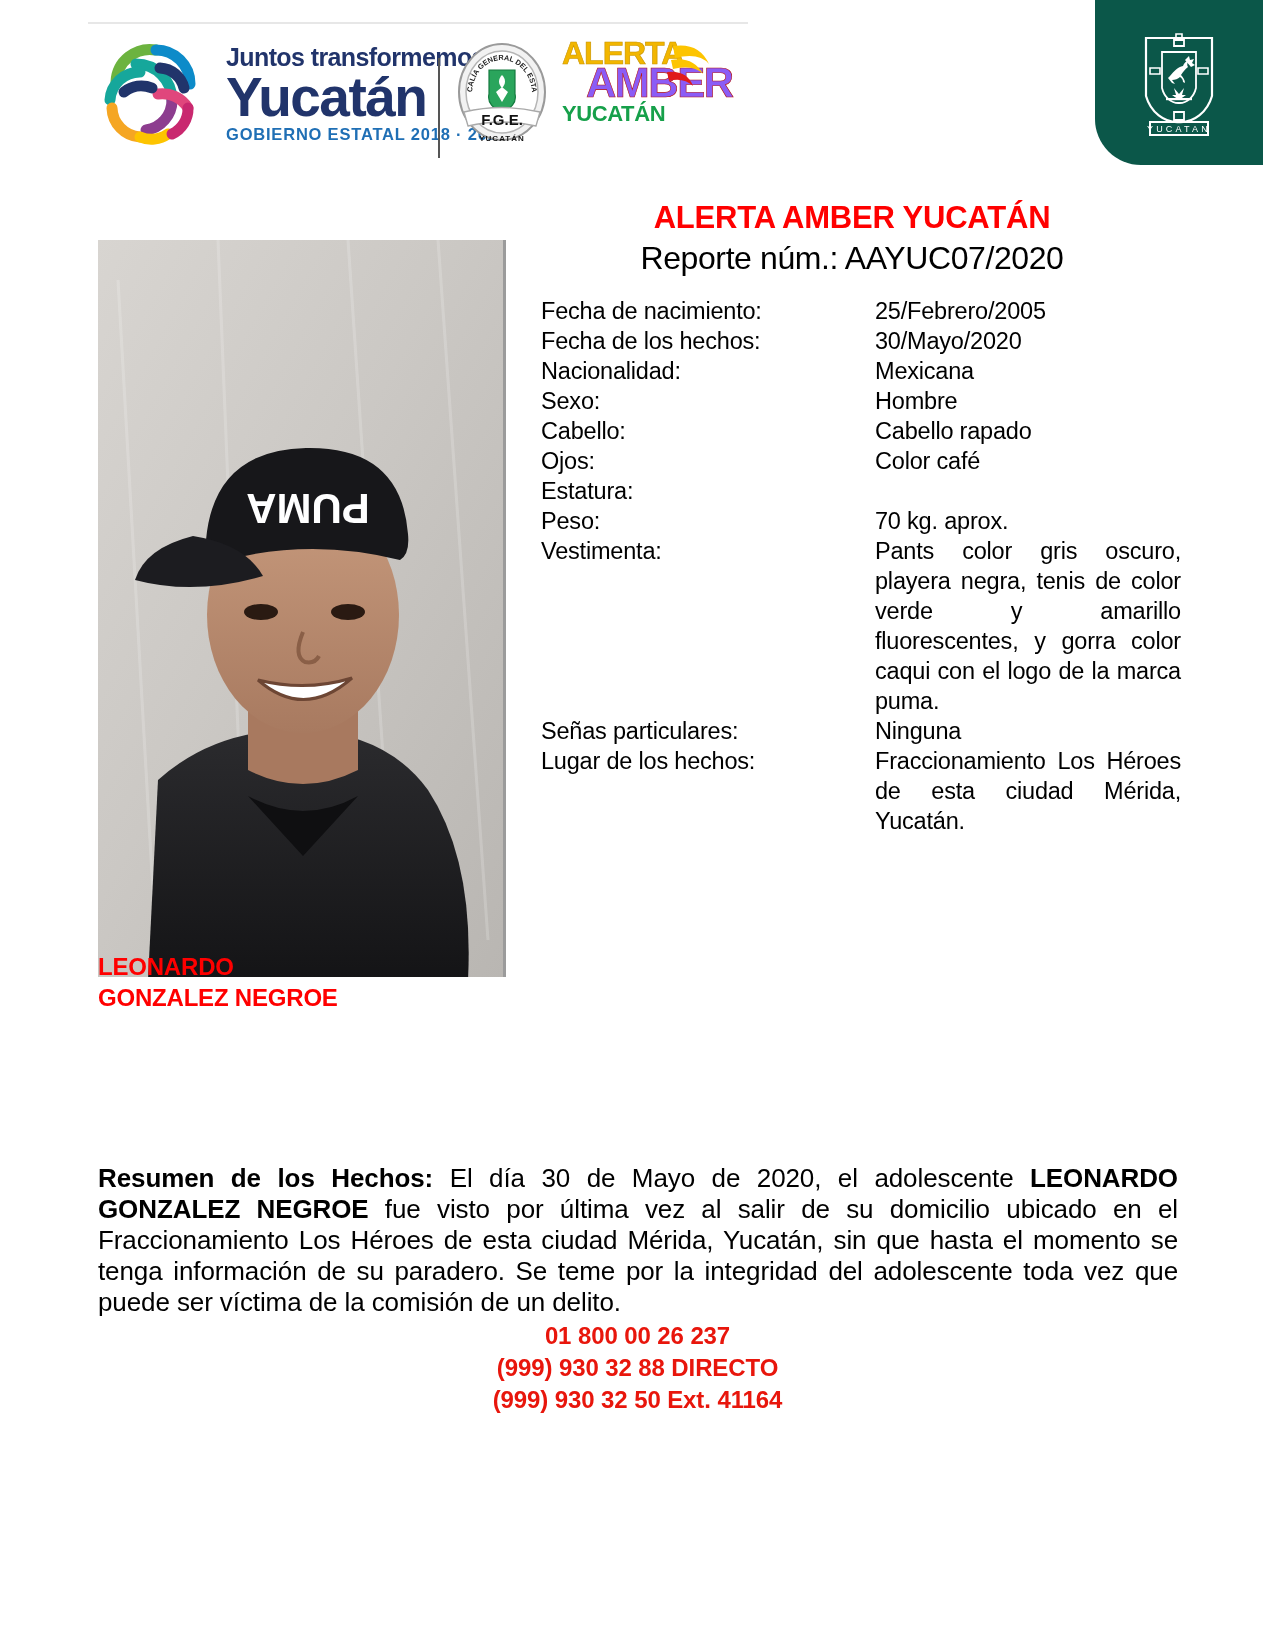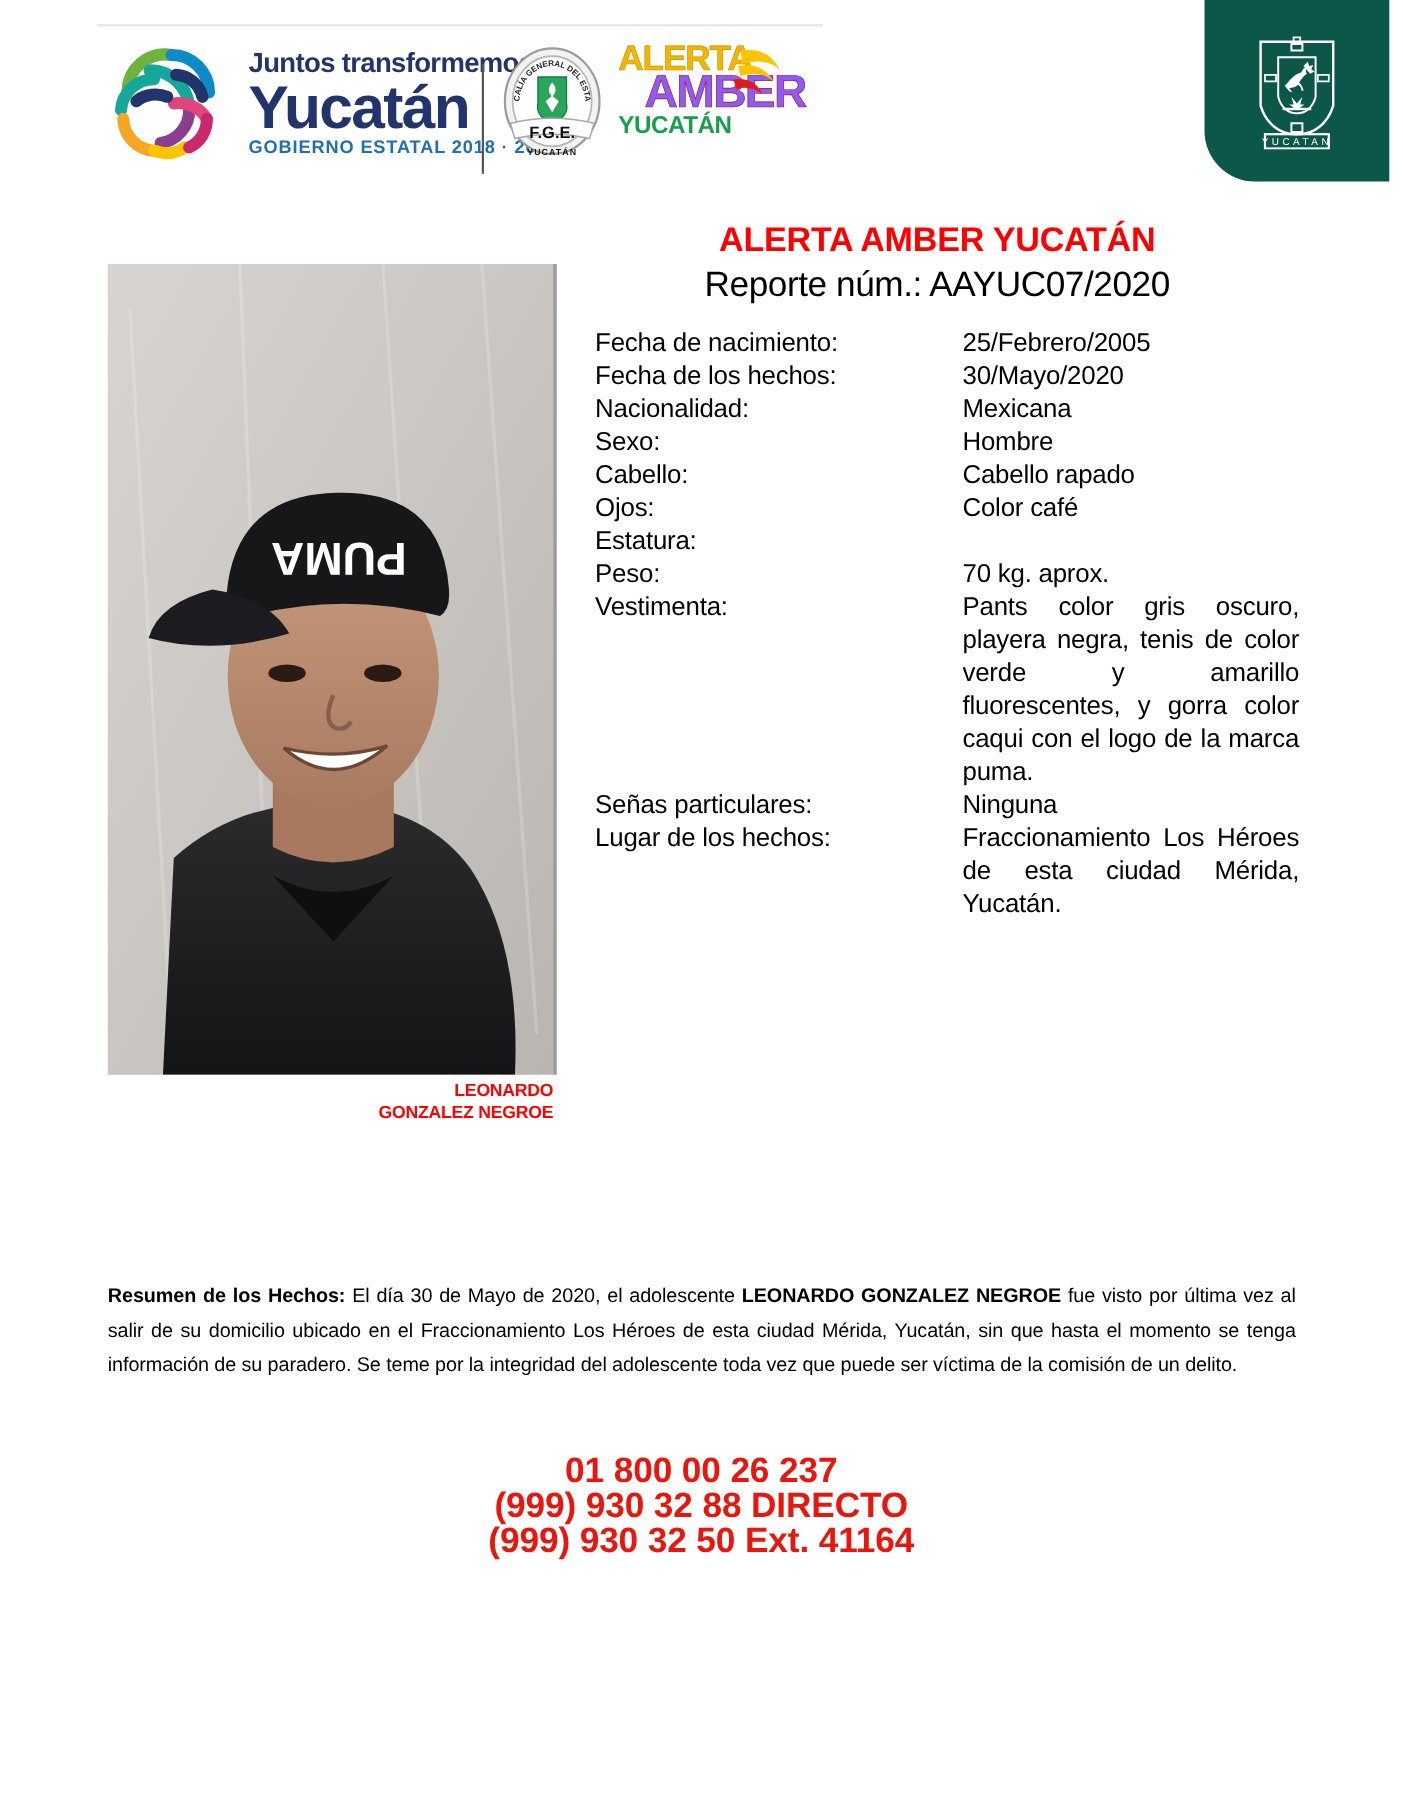--- a/index.html
+++ b/index.html
@@ -162,25 +162,25 @@
     top: 240px; left: 98px;
     width: 405px; height: 737px;
     overflow: hidden;
     background: #c9c6c2;
     border-right: 3px solid #9b9b9b;
   }
   .photo-frame svg { display:block; }
 
   .victim-name {
     position: absolute;
-    top: 982px; left: 98px;
+    top: 952px; left: 98px;
     width: 405px;
-    text-align: right;
+    text-align: left;
     color: #ff0000;
-    font-size: 16px;
+    font-size: 24px;
     font-weight: bold;
     line-height: 1.28;
     letter-spacing: -0.2px;
   }
 
   
   .details {
     position: absolute;
     top: 296px; left: 541px;
     width: 640px;
@@ -207,36 +207,36 @@
   .dvalue.justify {
     text-align: justify;
     text-align-last: left;
   }
 
   
   .summary {
     position: absolute;
     top: 1163px; left: 98px;
     width: 1080px;
-    font-size: 18px;
+    font-size: 26px;
     line-height: 31px;
     text-align: justify;
     text-align-last: left;
     letter-spacing: -0.1px;
   }
   .summary b { font-weight: bold; }
 
   
   .phones {
     position: absolute;
     top: 1320px; left: 0;
     width: 1275px;
     text-align: center;
     color: #e8160c;
-    font-size: 32px;
+    font-size: 24px;
     font-weight: bold;
     line-height: 32px;
     letter-spacing: -0.1px;
   }
 </style>
 </head>
 <body>
 
 <div class="header">
 

